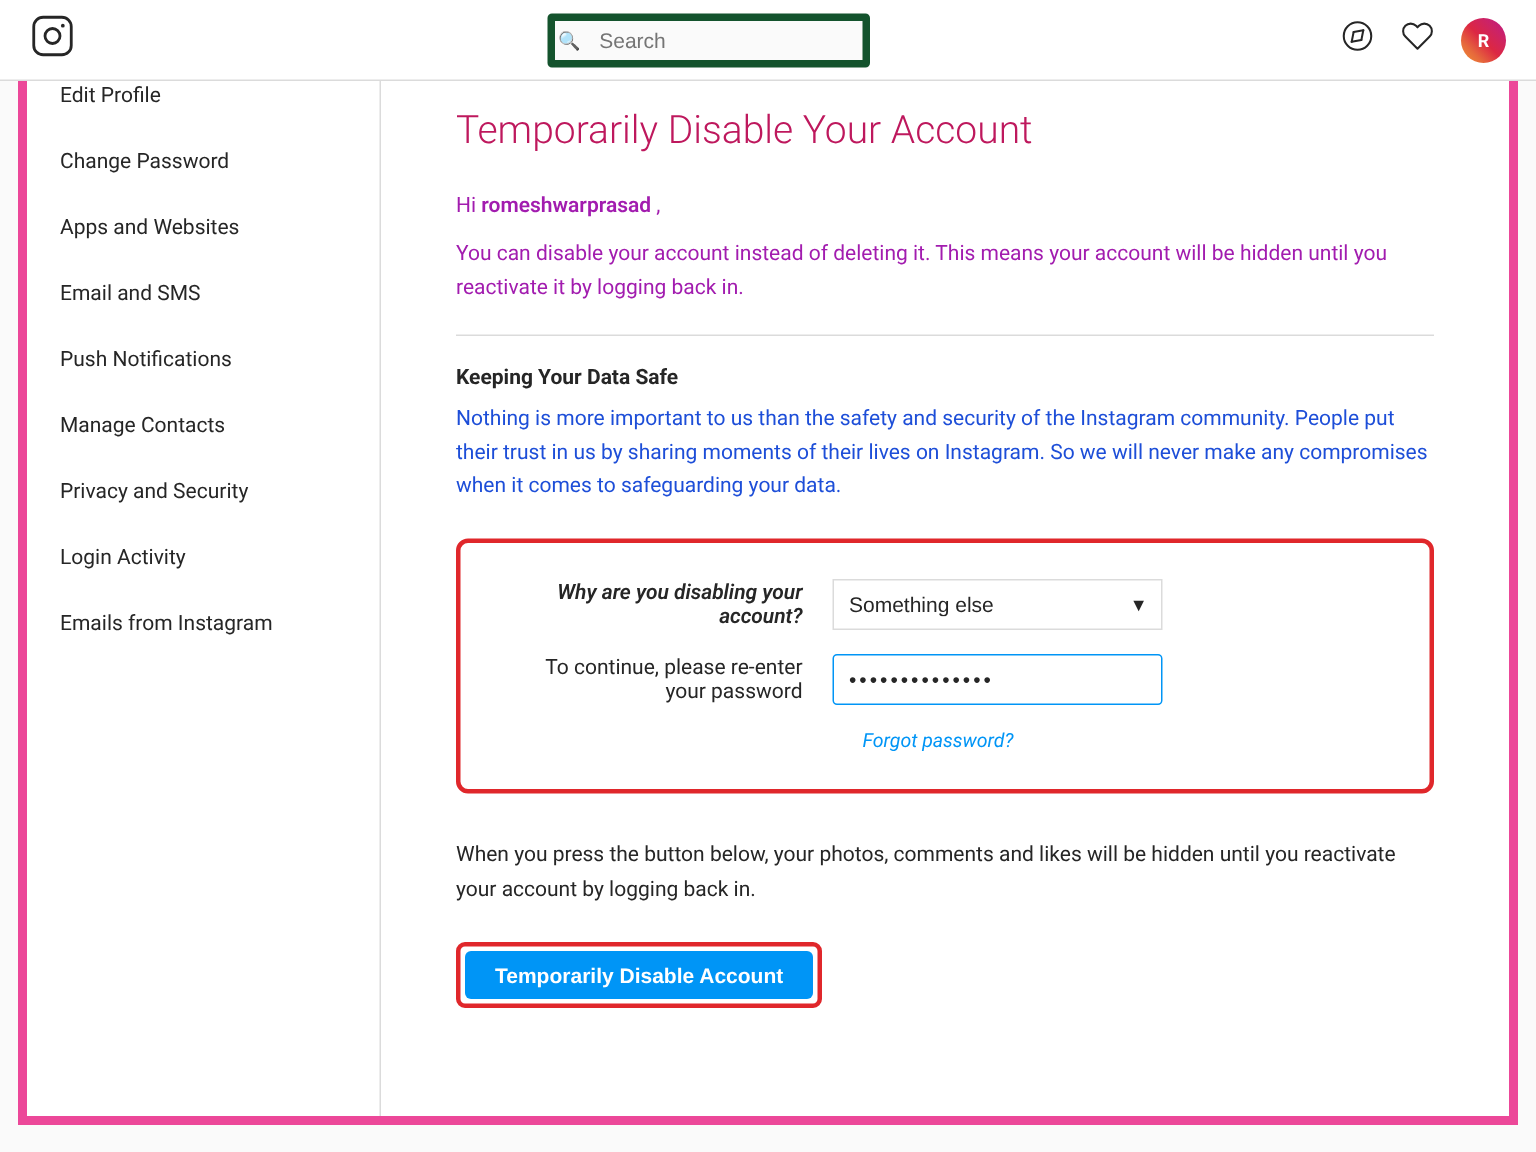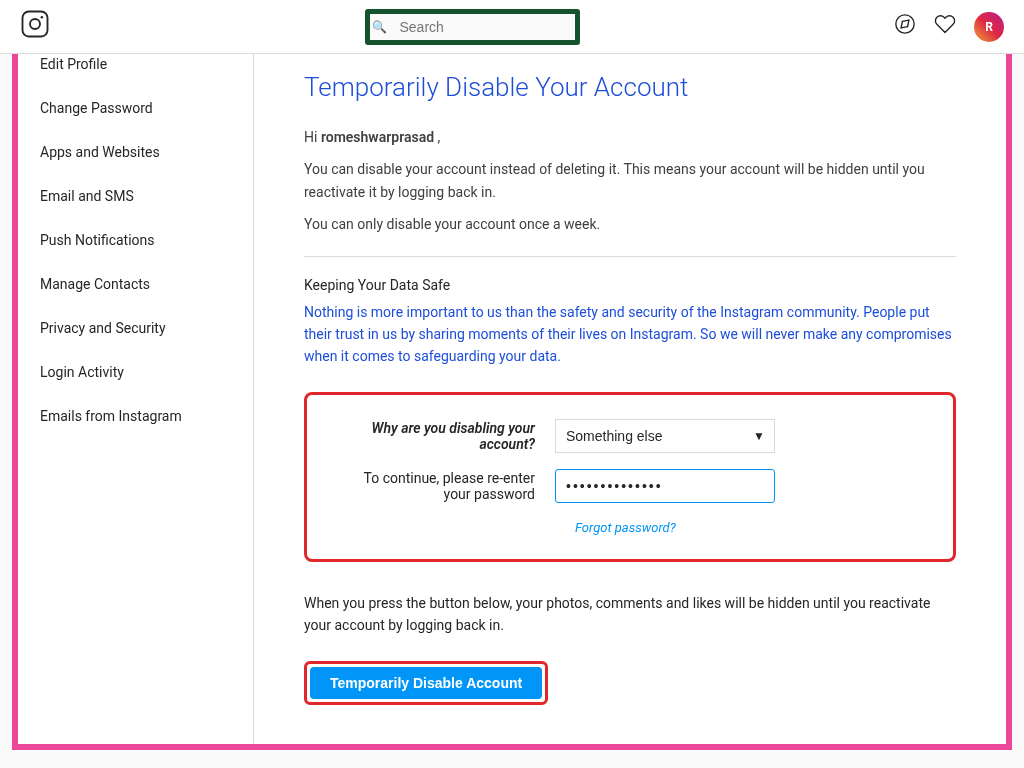--- a/index.html
+++ b/index.html
@@ -90,34 +90,34 @@
     .main-content {
       flex: 1;
       padding: 30px 50px;
       overflow-y: auto;
     }
 
     .page-title {
       font-size: 26px;
       font-weight: 300;
       margin-bottom: 24px;
-      color: #1d4ed8;
+      color: #be185d;
     }
 
     .intro-text p {
       font-size: 14px;
       line-height: 1.6;
-      color: #404040;
+      color: #a21caf;
       margin-bottom: 10px;
     }
     .intro-text .username { font-weight: 600; }
 
     .section-title {
       font-size: 14px;
-      font-weight: 400;
+      font-weight: 700;
       margin-top: 10px;
       margin-bottom: 8px;
     }
 
     .section-body {
       font-size: 14px;
       line-height: 1.6;
       color: #1d4ed8;
       margin-bottom: 24px;
     }
@@ -299,21 +299,20 @@
   <main class="main-content">
     <h1 class="page-title">Temporarily Disable Your Account</h1>
 
     <div class="intro-text">
       <p>
         <span>Hi</span>
         <strong class="username">romeshwarprasad</strong>
         <span>,</span>
       </p>
       <p>You can disable your account instead of deleting it. This means your account will be hidden until you reactivate it by logging back in.</p>
-      <p>You can only disable your account once a week.</p>
     </div>
 
     <hr class="divider">
 
     <div>
       <p class="section-title">Keeping Your Data Safe</p>
       <p class="section-body">Nothing is more important to us than the safety and security of the Instagram community. People put their trust in us by sharing moments of their lives on Instagram. So we will never make any compromises when it comes to safeguarding your data.</p>
     </div>
 
     

